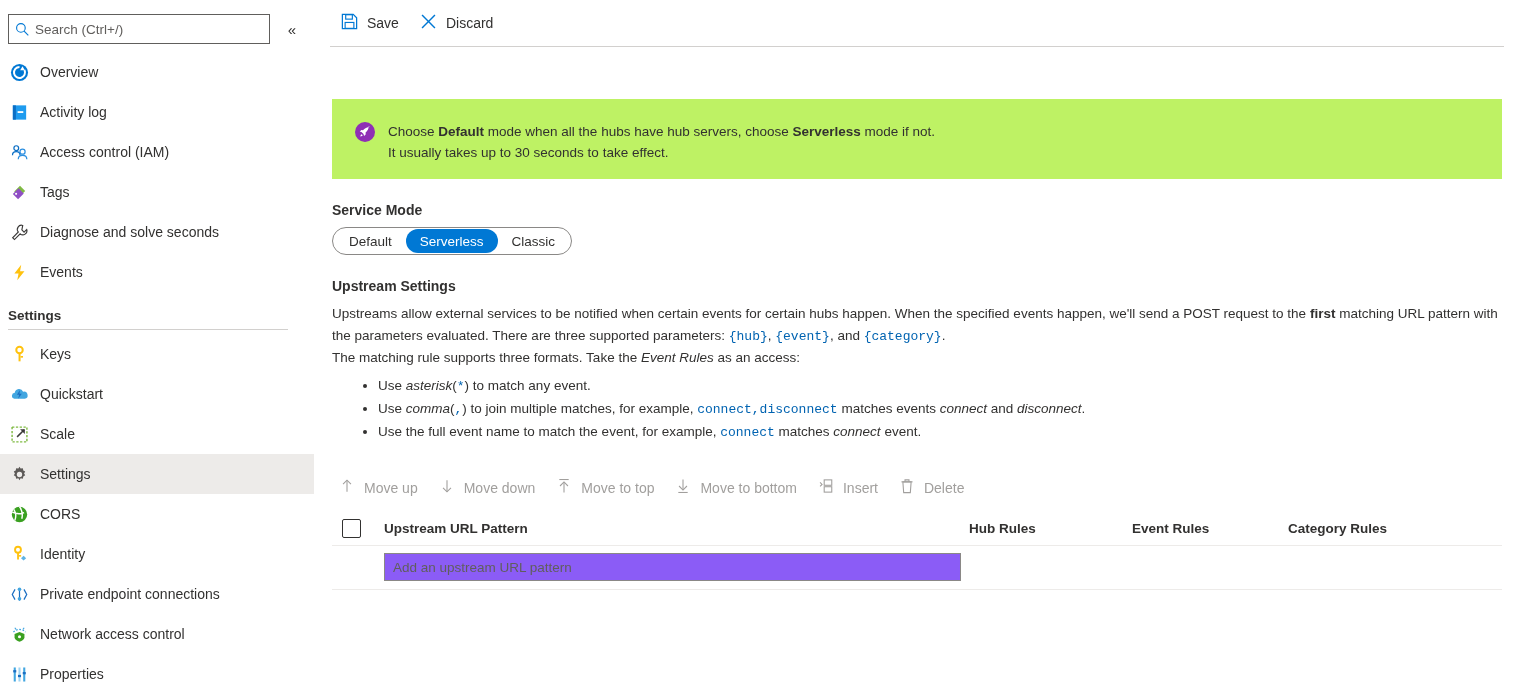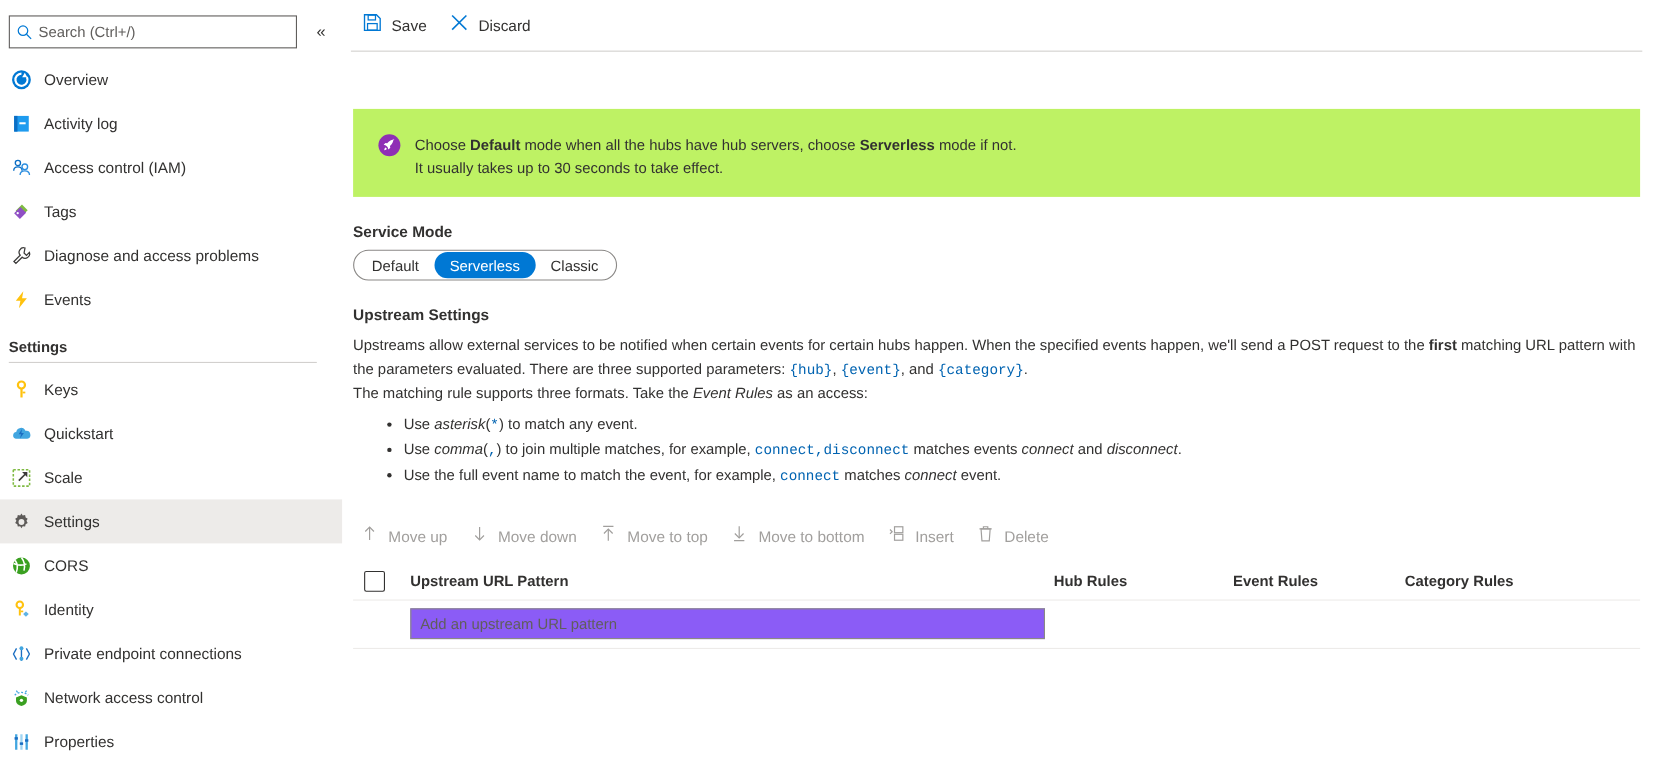--- a/index.html
+++ b/index.html
@@ -73,21 +73,21 @@
   .nav-section .sec-title {
     font-size: 13.5px; font-weight: bold; color: #323130;
     padding-bottom: 6px;
   }
   .nav-section .sec-rule {
     height: 1px; background: #d2d0ce; width: 280px; margin-bottom: 2px;
   }
 
   
   .main {
-    position: absolute; left: 311px; top: 0;
+    position: absolute; left: 322px; top: 0;
     width: 1192px; height: 696px;
     background: #ffffff;
   }
   .cmdbar {
     display: flex; align-items: center;
     height: 46px; padding-left: 12px;
     gap: 4px;
   }
   .cmd-btn {
     display: flex; align-items: center;
@@ -268,21 +268,21 @@
         </span>
         <span class="lbl">Tags</span>
       </div>
 
       <div class="nav-item">
         <span class="ico">
           <svg width="19" height="19" viewBox="0 0 20 20">
             <path d="M13.4 2.6a4.3 4.3 0 0 0-4.6 6.9l-6 6 1.9 1.9 6-6a4.3 4.3 0 0 0 6.9-4.6l-2.8 2.8-2.3-2.3z" fill="none" stroke="#3b3a39" stroke-width="1.2"></path>
           </svg>
         </span>
-        <span class="lbl">Diagnose and access problems</span>
+        <span class="lbl">Diagnose and solve seconds</span>
       </div>
 
       <div class="nav-item">
         <span class="ico">
           <svg width="19" height="19" viewBox="0 0 20 20">
             <path d="M11.8 1.8 L4.6 11 L9 11 L7.6 18.2 L15.2 8.6 L10.6 8.6 Z" fill="#ffc20e"></path>
           </svg>
         </span>
         <span class="lbl">Events</span>
       </div>

